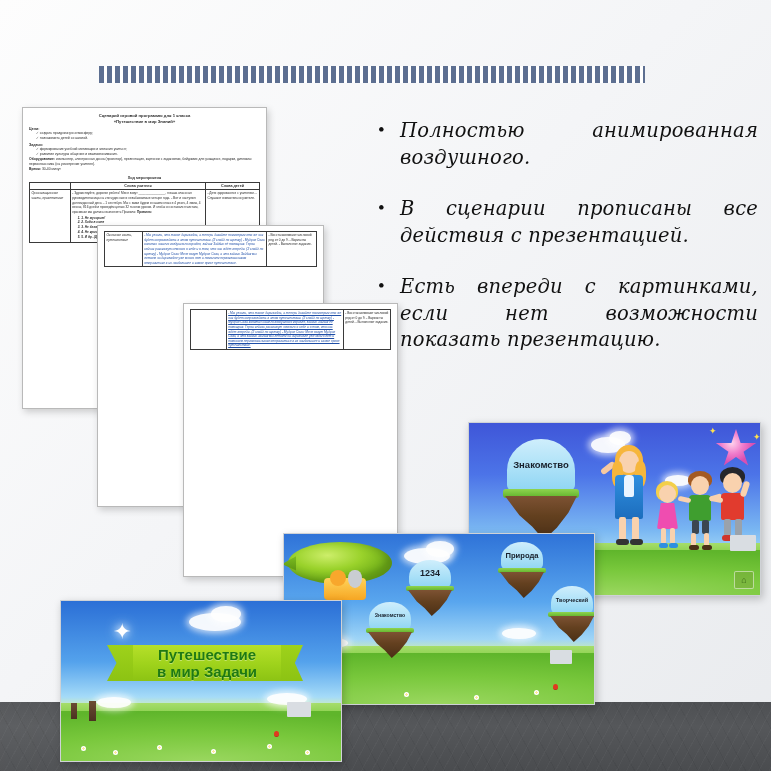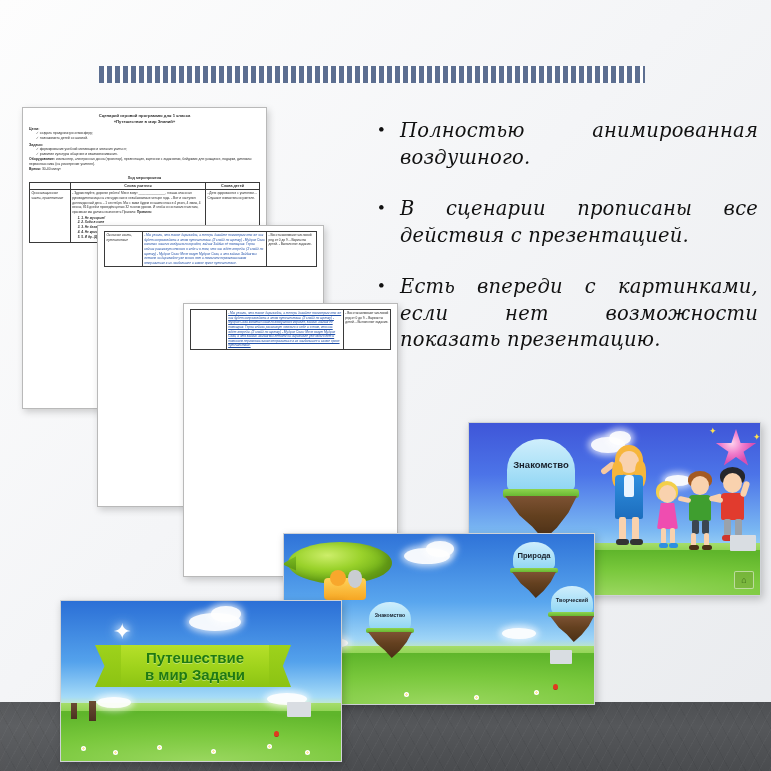--- a/index.html
+++ b/index.html
@@ -345,23 +345,28 @@
     <div class="basket" style="left:40px;top:44px;width:42px;height:22px;"></div>
     <div class="head" style="left:46px;top:36px;width:16px;height:16px;background:#f8a72c;"></div>
     <div class="head" style="left:64px;top:36px;width:14px;height:18px;background:#c9cdd2;border-radius:45% 45% 50% 50%;"></div>
 
     <div class="island" style="left:80px;top:68px;width:52px;height:58px;">
       <div class="dome" style="position:absolute;left:5px;top:0;width:42px;height:28px;font-size:5.2px;">Знакомство</div>
       <div class="top" style="position:absolute;left:2px;top:26px;width:48px;height:5px;border-radius:2px;"></div>
       <div class="rock" style="position:absolute;left:4px;top:30px;width:44px;height:26px;"></div>
     </div>
 
-
-
-    <div class="island" style="left:224px;top:8px;width:52px;height:58px;">
+    <div class="island" style="left:120px;top:26px;width:52px;height:58px;">
+      <div class="dome" style="position:absolute;left:5px;top:0;width:42px;height:28px;font-size:9px;">1234</div>
+      <div class="top" style="position:absolute;left:2px;top:26px;width:48px;height:5px;border-radius:2px;"></div>
+      <div class="rock" style="position:absolute;left:4px;top:30px;width:44px;height:26px;"></div>
+    </div>
+
+
+    <div class="island" style="left:212px;top:8px;width:52px;height:58px;">
       <div class="dome" style="position:absolute;left:5px;top:0;width:42px;height:28px;font-size:7.6px;">Природа</div>
       <div class="top" style="position:absolute;left:2px;top:26px;width:48px;height:5px;border-radius:2px;"></div>
       <div class="rock" style="position:absolute;left:4px;top:30px;width:44px;height:26px;"></div>
     </div>
 
     <div class="island" style="left:262px;top:52px;width:52px;height:58px;">
       <div class="dome" style="position:absolute;left:5px;top:0;width:42px;height:28px;font-size:5.6px;">Творческий</div>
       <div class="top" style="position:absolute;left:2px;top:26px;width:48px;height:5px;border-radius:2px;"></div>
       <div class="rock" style="position:absolute;left:4px;top:30px;width:44px;height:26px;"></div>
     </div>
@@ -380,21 +385,21 @@
   <div class="slide slideC">
     <div class="grass" style="height:36%"></div>
     <div class="hillfar" style="height:31%"></div>
     <div class="cloud" style="left:128px;top:12px;width:52px;height:18px;"></div>
     <div class="cloud" style="left:150px;top:5px;width:30px;height:16px;"></div>
     <div class="cloud" style="left:36px;top:96px;width:34px;height:11px;"></div>
     <div class="cloud" style="left:206px;top:92px;width:40px;height:12px;"></div>
 
     <div class="sparkstar" style="left:52px;top:20px;">✦</div>
 
-    <div class="ribbon" style="left:60px;top:44px;width:148px;height:42px;">
+    <div class="ribbon" style="left:72px;top:44px;width:148px;height:36px;">
       <div class="tailL"></div>
       <div class="tailR"></div>
       <div class="body" style="position:relative;width:100%;height:100%;font-size:15px;">
         <span>Путешествие</span>
         <span>в мир Задачи</span>
       </div>
     </div>
 
     <div class="tower" style="left:10px;bottom:42px;width:6px;height:16px;"></div>
     <div class="tower" style="left:28px;bottom:40px;width:7px;height:20px;"></div>

